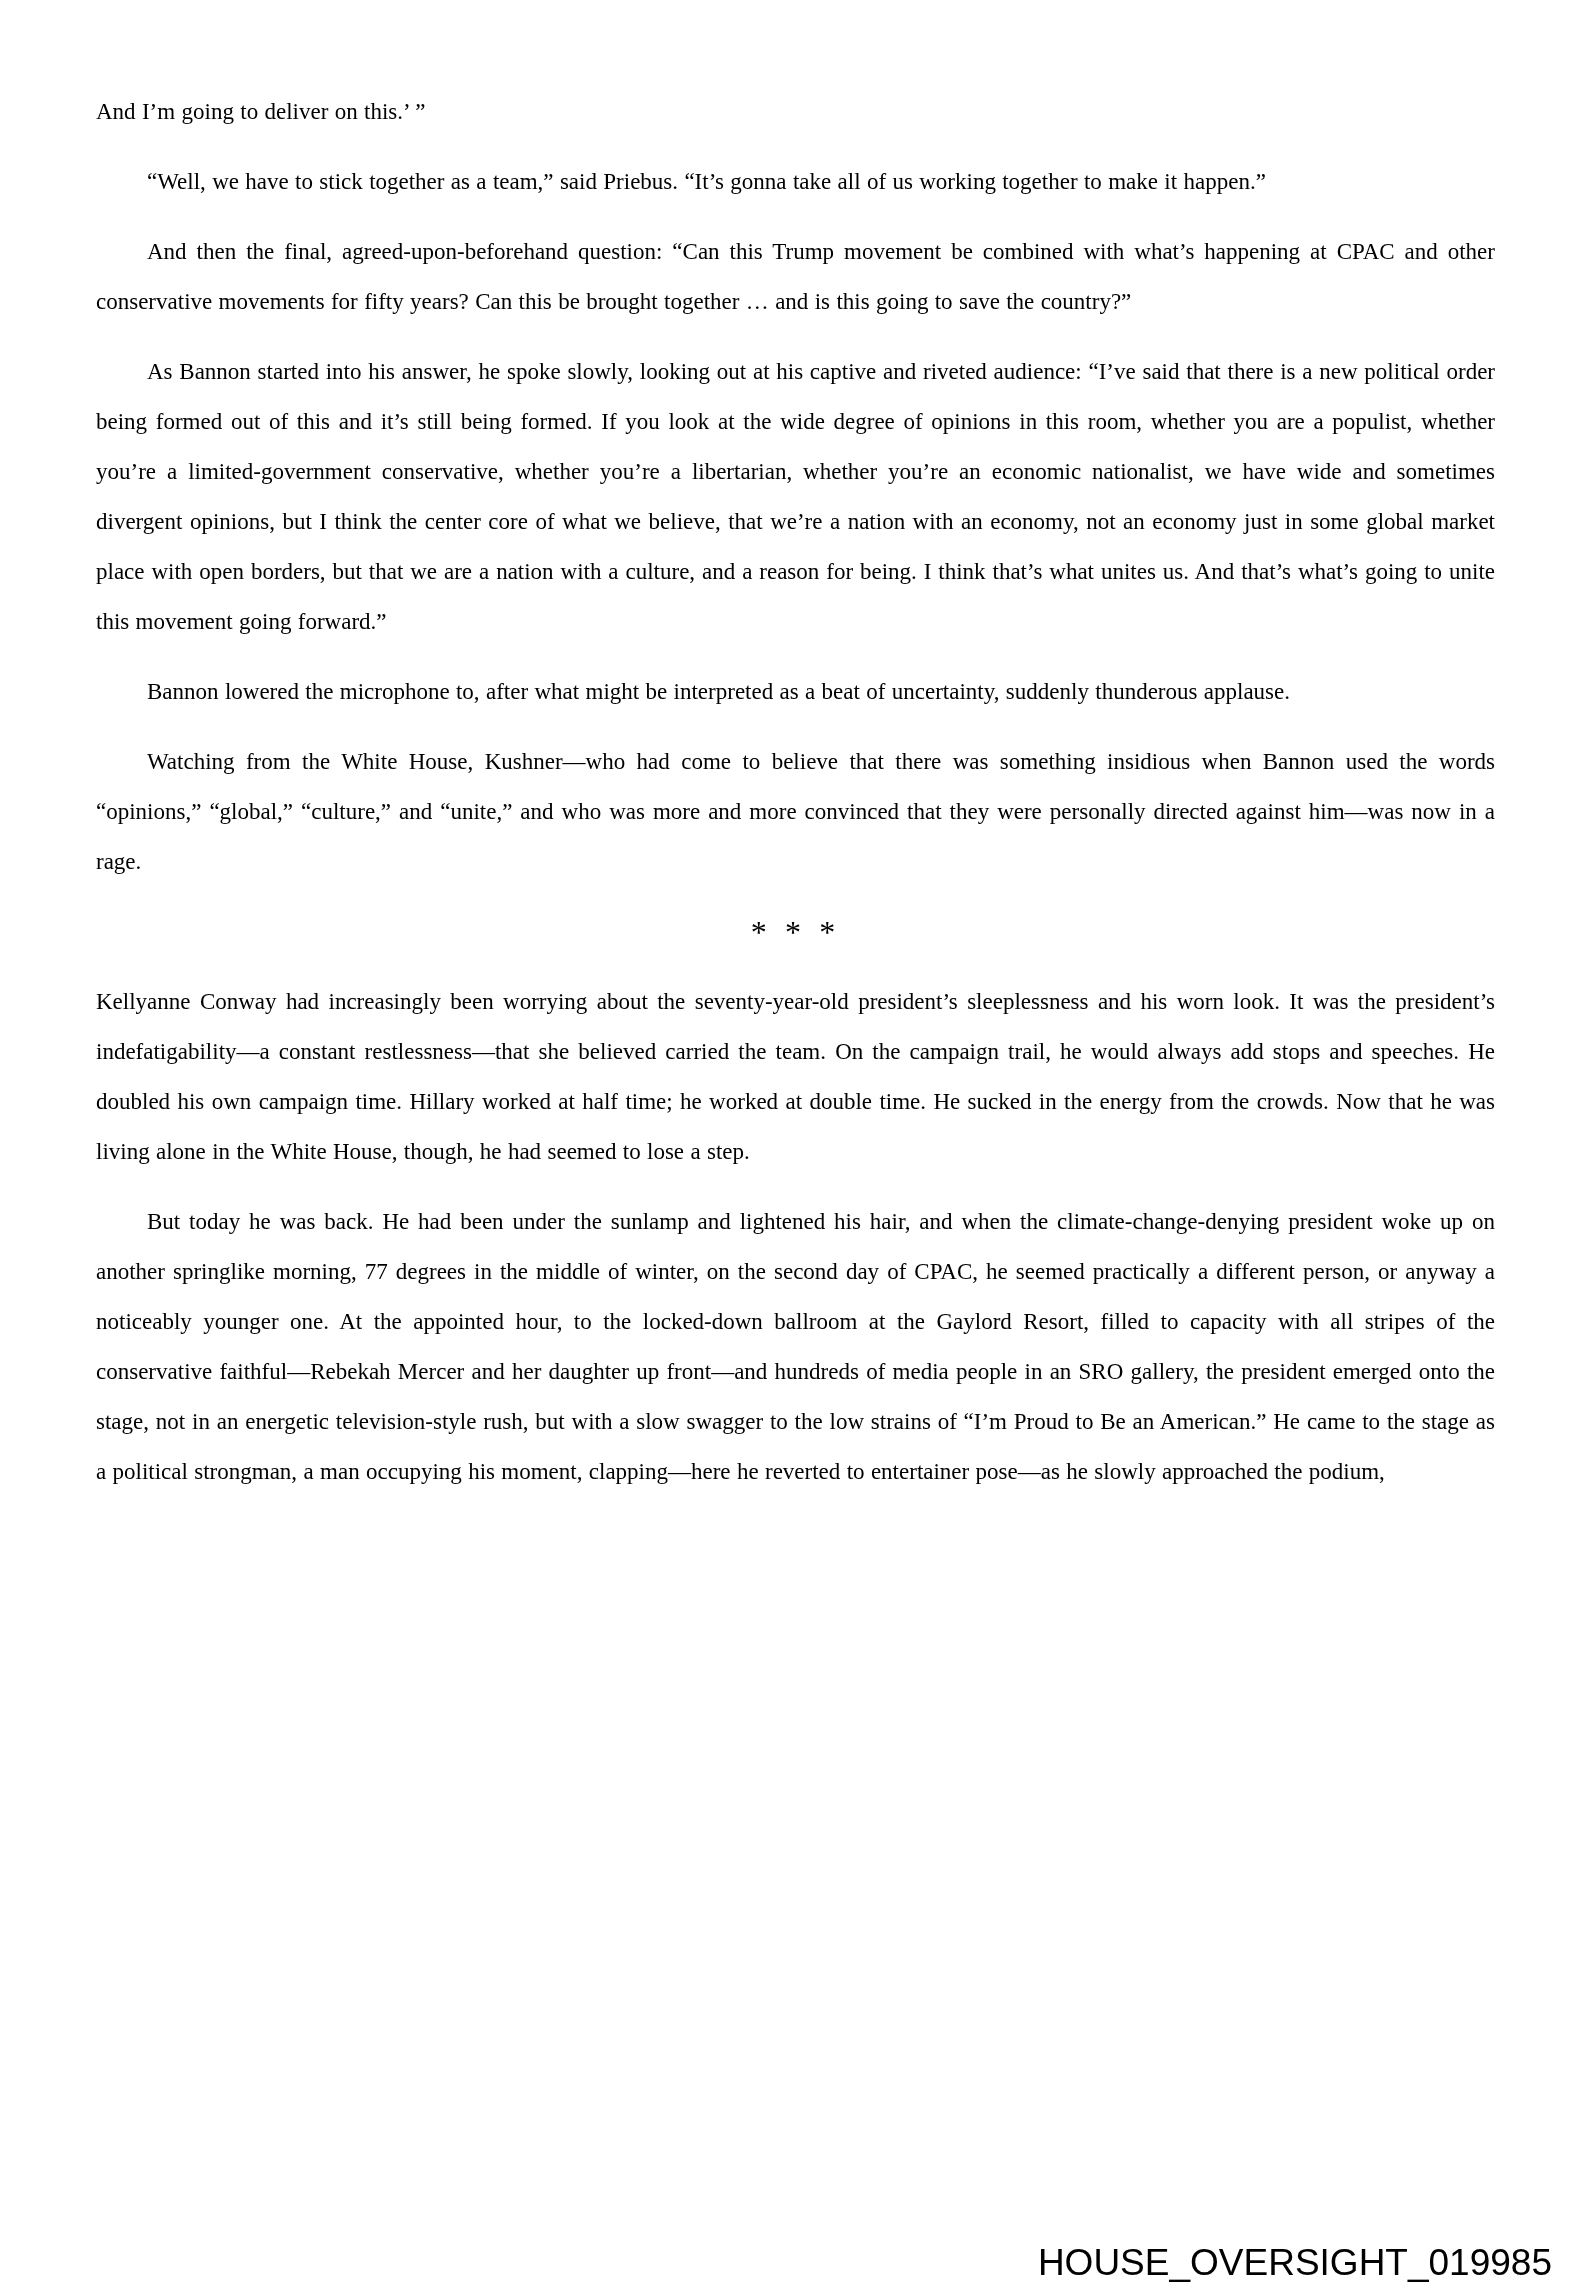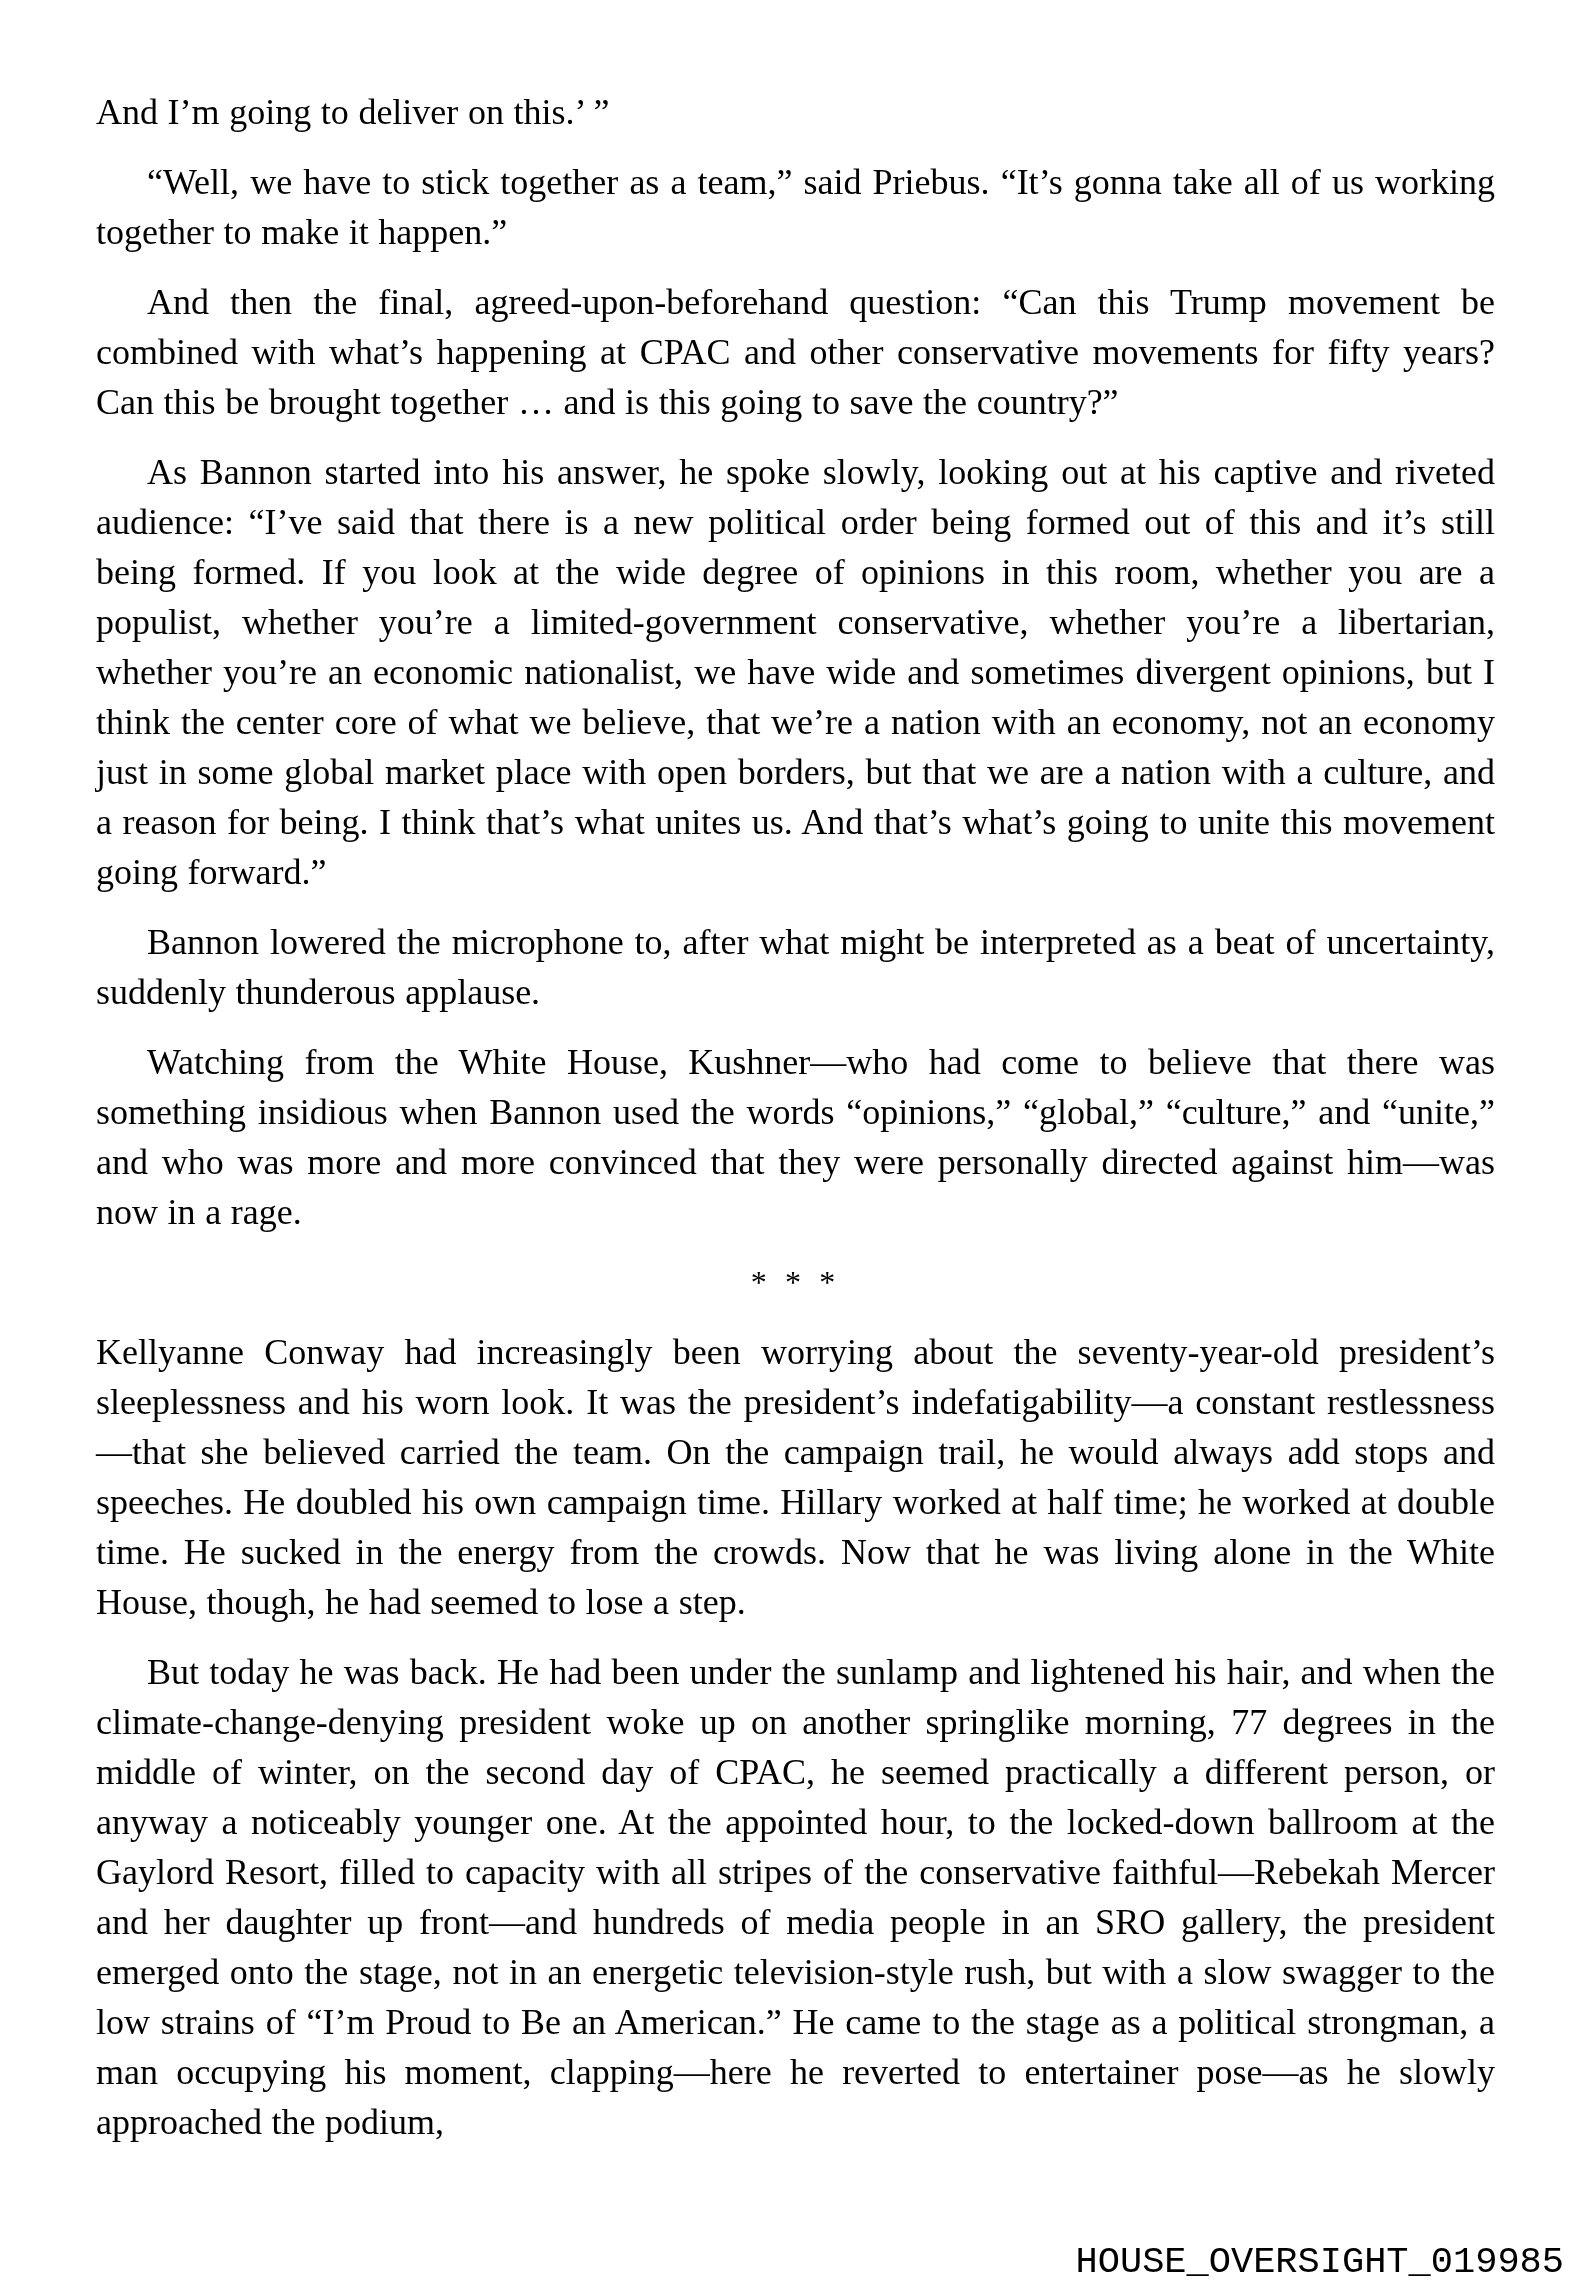--- a/index.html
+++ b/index.html
@@ -15,42 +15,42 @@
     font-family: "Liberation Serif", "DejaVu Serif", serif;
     overflow: hidden;
   }
   .text-block {
     position: absolute;
     left: 96px;
     top: 87px;
     width: 1399px;
   }
   .para {
-    font-size: 36px;
+    font-size: 23px;
     line-height: 50px;
     text-align: justify;
     text-justify: inter-word;
     margin: 0 0 20px 0;
     word-spacing: 0.6px;
   }
   .para.indent {
     text-indent: 51px;
   }
   .section-break {
     font-size: 32px;
     line-height: 50px;
     text-align: center;
     letter-spacing: 5.1px;
     margin: 0 0 20px 0;
   }
   .bates-stamp {
     position: absolute;
     top: 2244px;
-    right: 28px;
-    font-family: Liberation Mono, monospace;
+    right: 40px;
+    font-family: Liberation Sans, sans-serif;
     font-size: 37px;
     line-height: 1;
     white-space: nowrap;
   }
 </style>
 </head>
 <body>
 
 <div class="text-block">
   <p class="para">And I’m going to deliver on this.’ ”</p>

